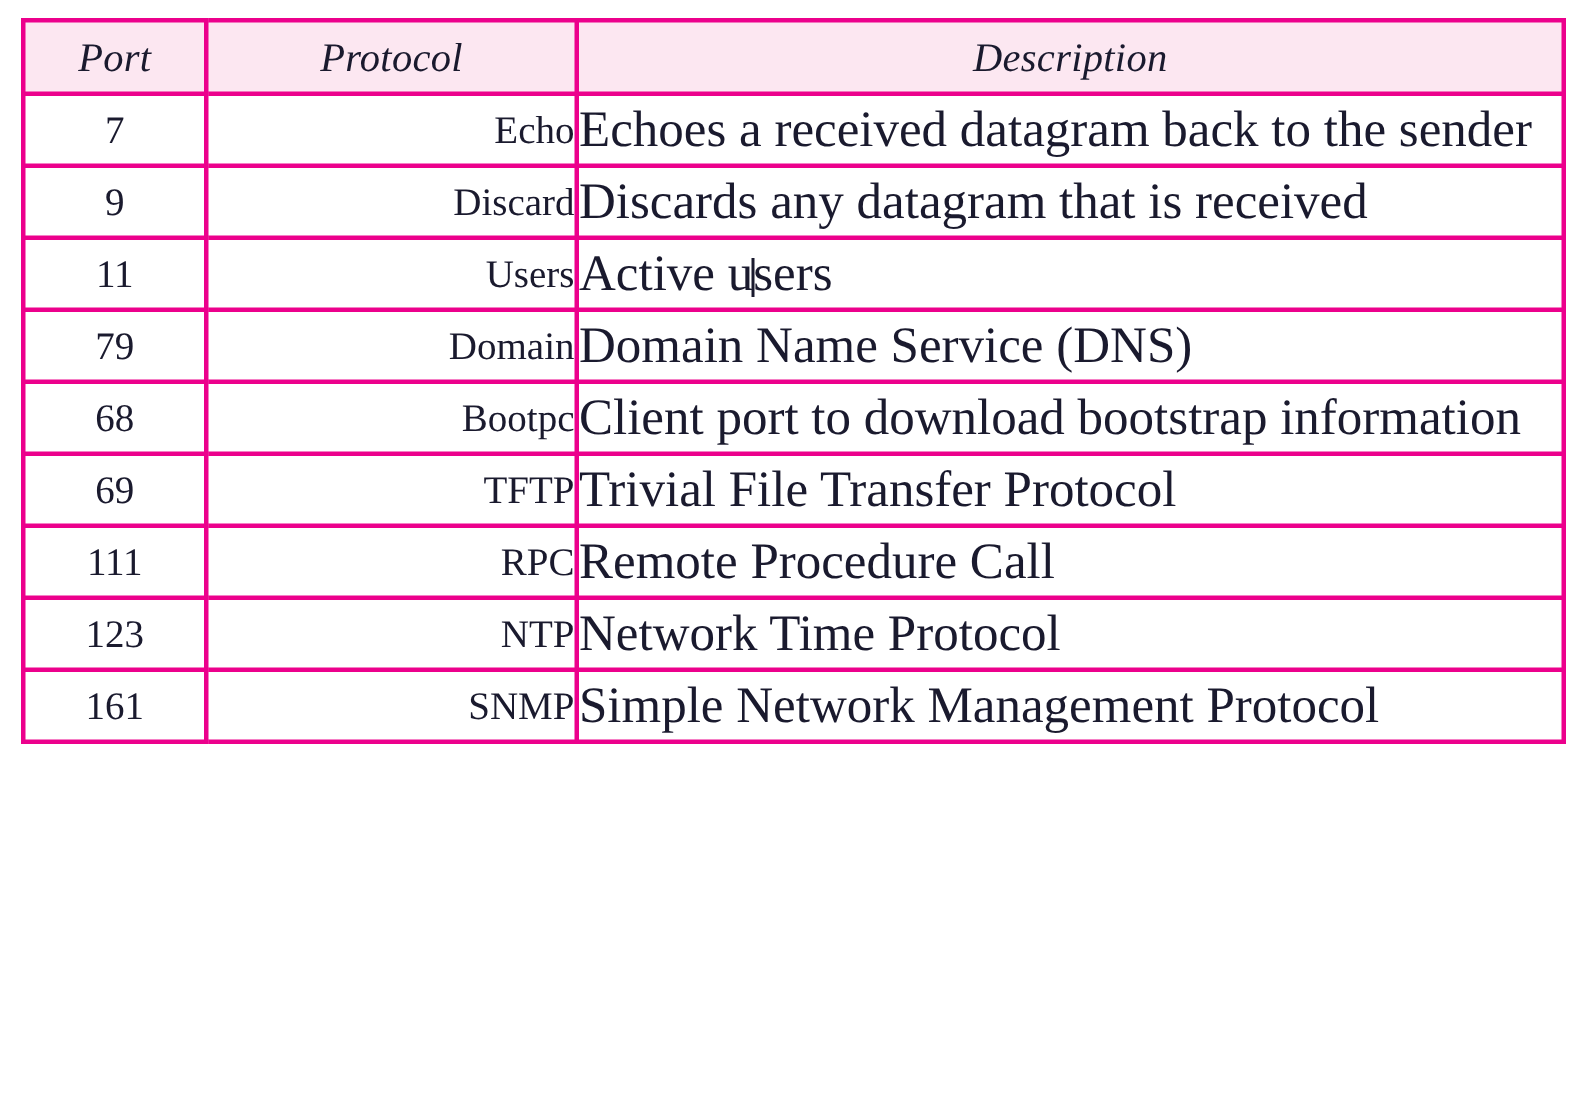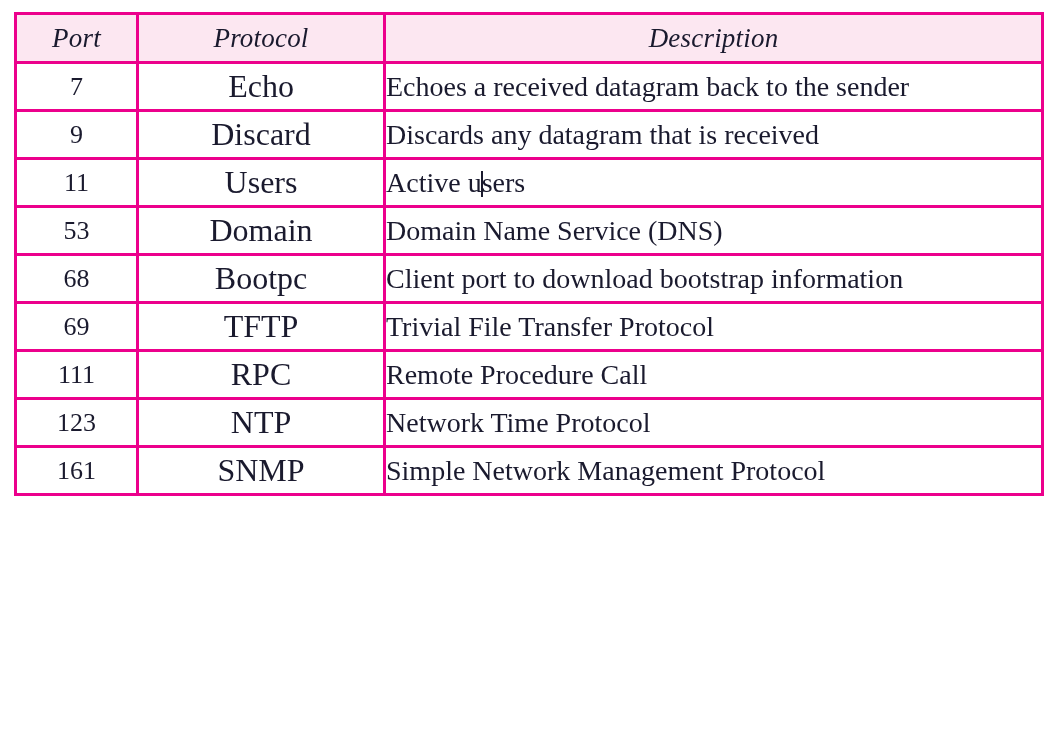--- a/index.html
+++ b/index.html
@@ -54,28 +54,28 @@
     height: 46px;
     letter-spacing: 0.2px;
   }
 
   
   td.cell-port {
     text-align: center;
     font-size: 26px;
   }
   td.cell-proto {
-    text-align: center;
+    text-align: right;
     padding-left: 21px;
-    font-size: 32px;
+    font-size: 26px;
   }
   td.cell-desc {
     text-align: left;
     padding-left: 20px;
-    font-size: 28px;
+    font-size: 34px;
     white-space: nowrap;
   }
 
   
   .caret-host {
     position: relative;
     display: inline;
   }
   .text-caret {
     display: inline-block;
@@ -113,21 +113,21 @@
           <td class="cell-port">9</td>
           <td class="cell-proto">Discard</td>
           <td class="cell-desc">Discards any datagram that is received</td>
         </tr>
         <tr>
           <td class="cell-port">11</td>
           <td class="cell-proto">Users</td>
           <td class="cell-desc"><span class="caret-host"><span>Active u</span><span class="text-caret"></span><span>sers</span></span></td>
         </tr>
         <tr>
-          <td class="cell-port">53</td>
+          <td class="cell-port">79</td>
           <td class="cell-proto">Domain</td>
           <td class="cell-desc">Domain Name Service (DNS)</td>
         </tr>
         <tr>
           <td class="cell-port">68</td>
           <td class="cell-proto">Bootpc</td>
           <td class="cell-desc">Client port to download bootstrap information</td>
         </tr>
         <tr>
           <td class="cell-port">69</td>

